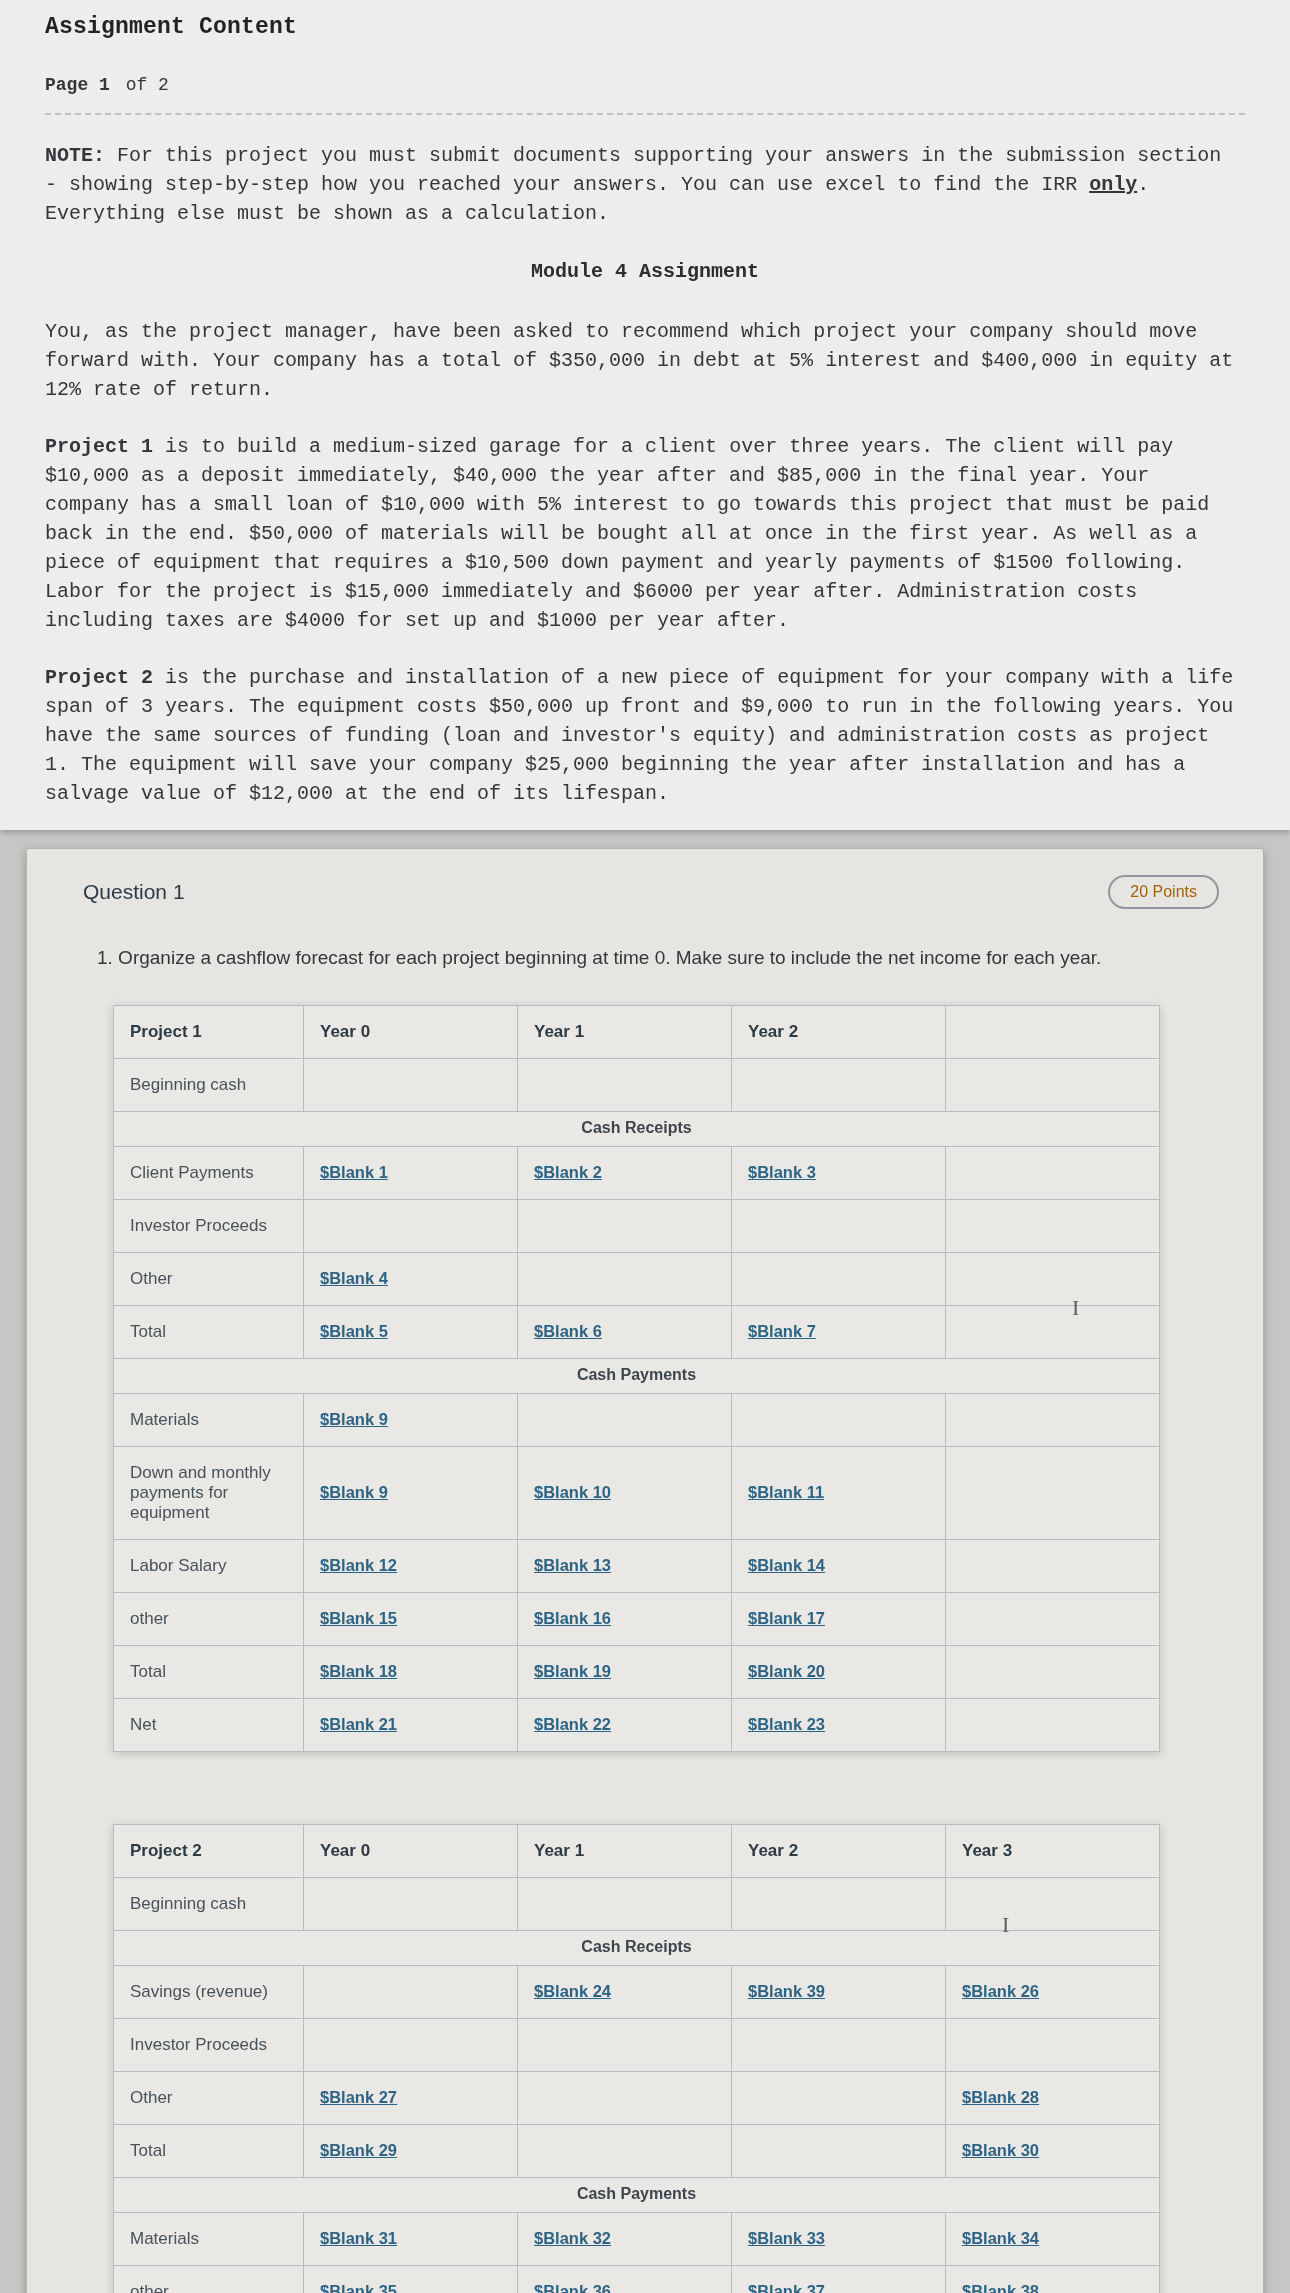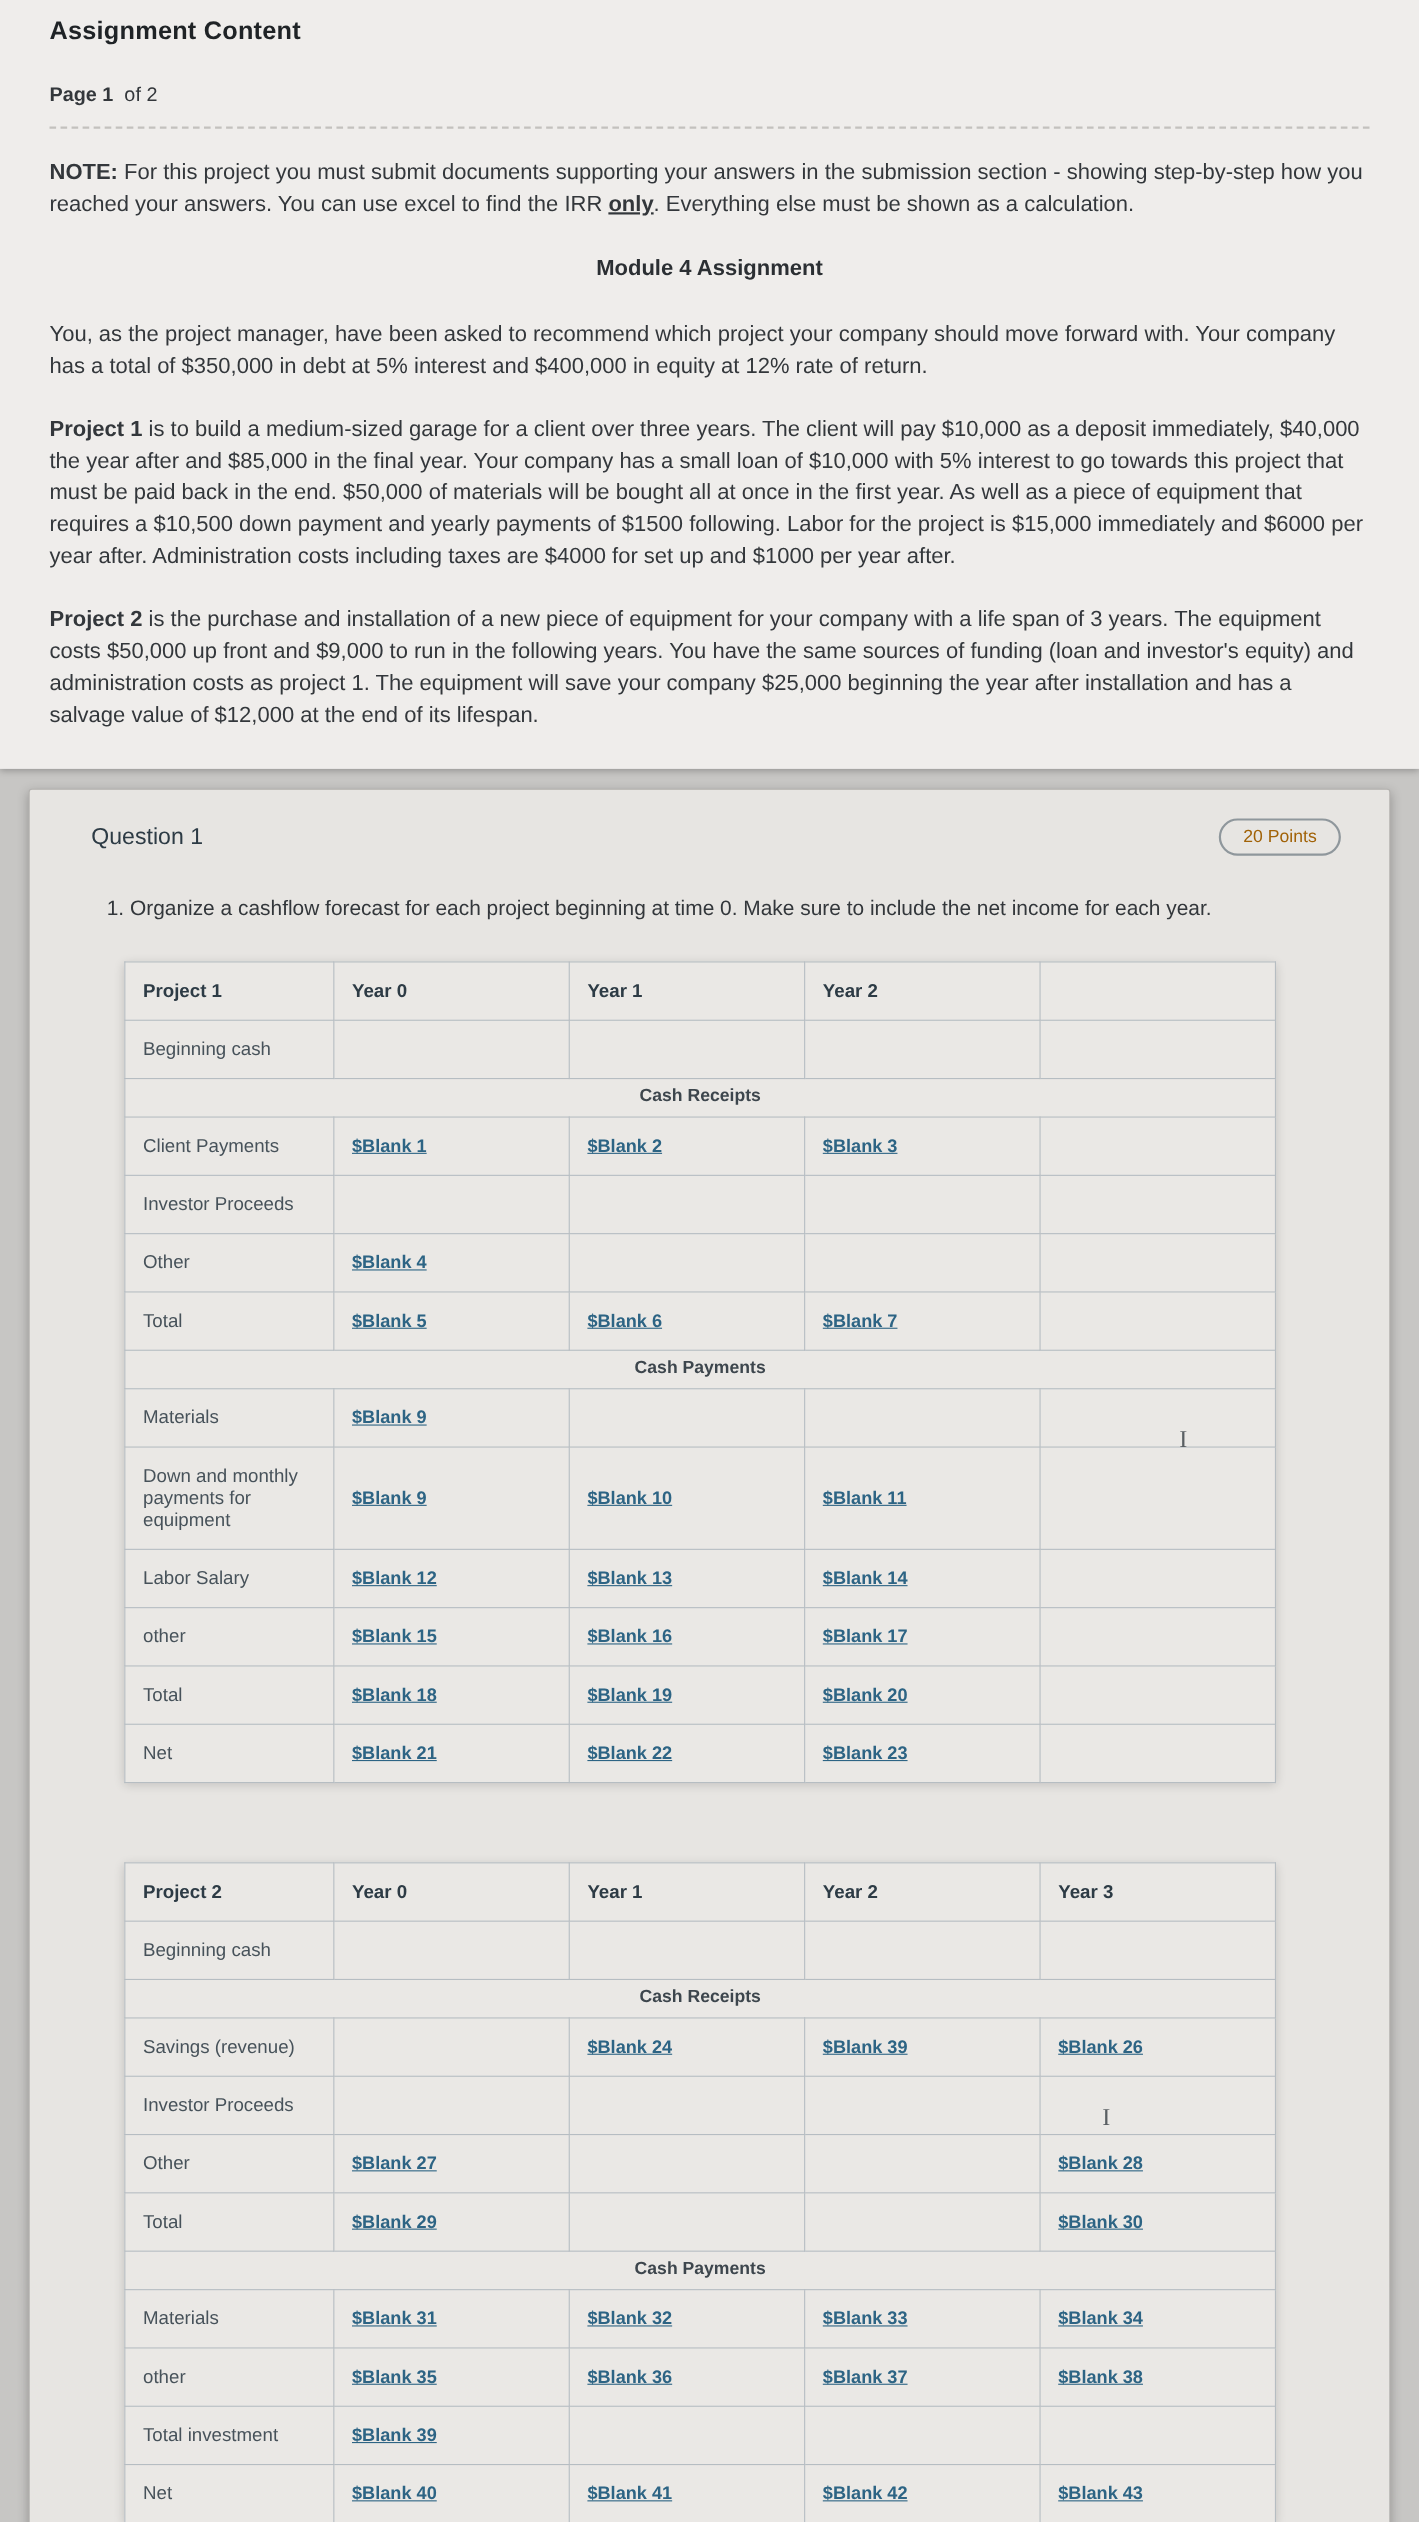--- a/index.html
+++ b/index.html
@@ -9,22 +9,23 @@
     position: relative;
     width: 1290px;
     height: 2293px;
     overflow: hidden;
     background: #c7c6c4;
     margin: 0 auto;
   }
   
   .doc-sheet {
     background: #efedeb;
-    padding: 14px 45px 34px 45px;
+    padding: 14px 45px 22px 45px;
     box-shadow: 0 2px 6px rgba(0,0,0,0.25);
+    font-family: Liberation Mono, monospace;
   }
   .doc-title {
     font-size: 23px;
     font-weight: 600;
     color: #1f2326;
     letter-spacing: 0.2px;
   }
   .page-indicator {
     margin-top: 35px;
     font-size: 18px;

